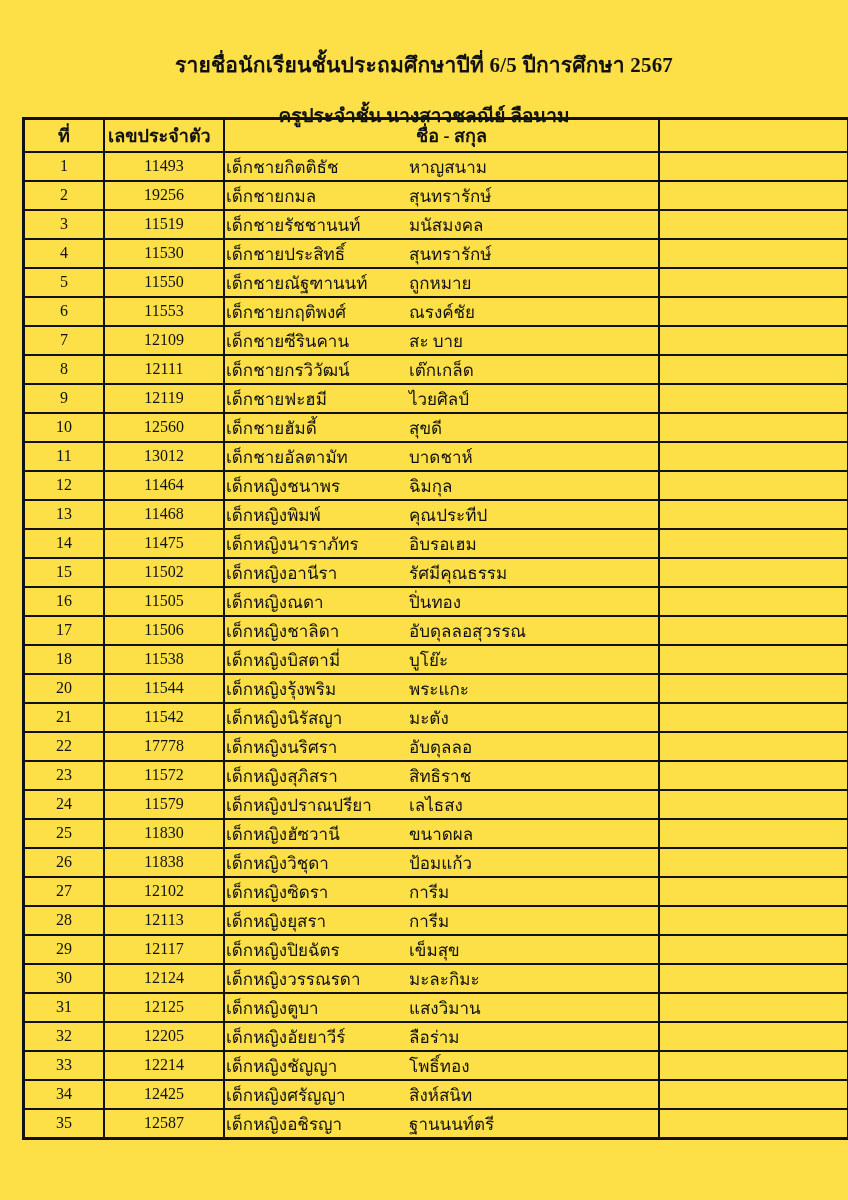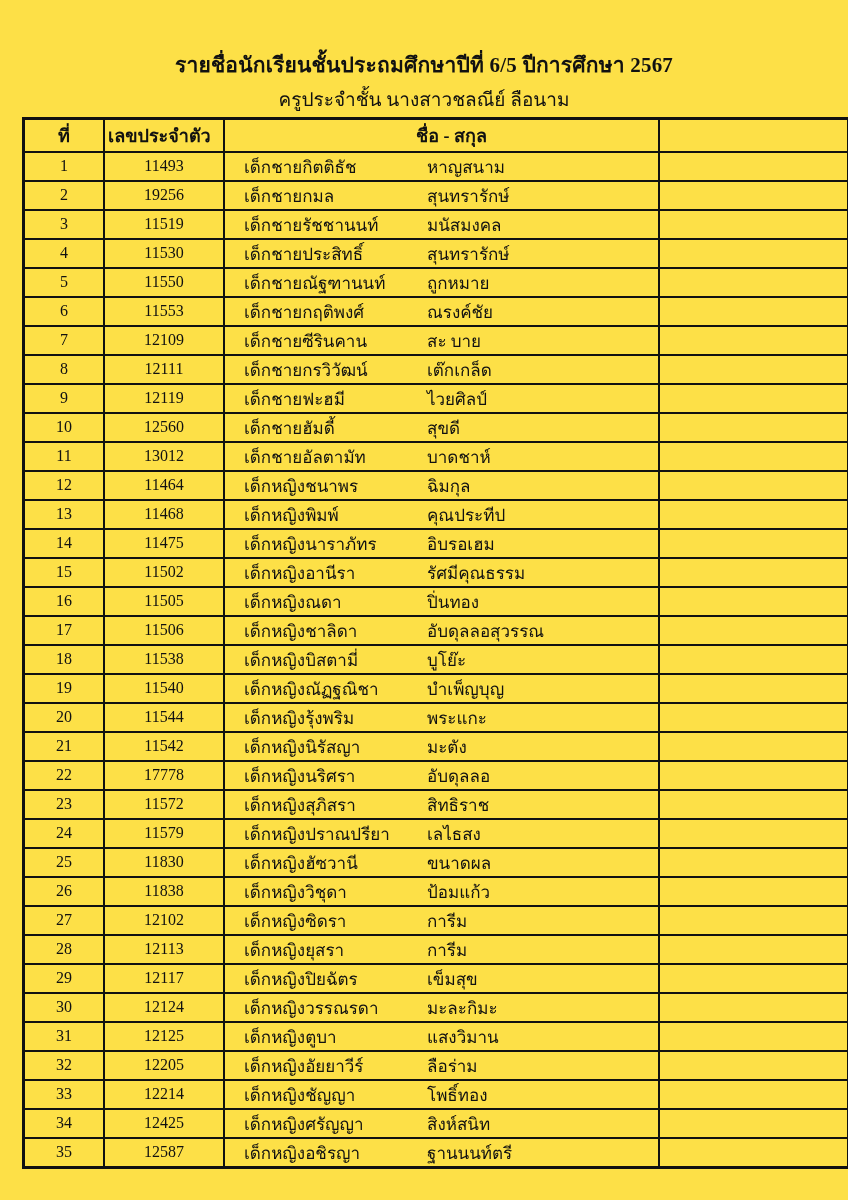--- a/index.html
+++ b/index.html
@@ -21,26 +21,26 @@
     top: 48px;
     left: 0;
     width: 100%;
     text-align: center;
     font-size: 21px;
     font-weight: bold;
     letter-spacing: 0.2px;
   }
   .subtitle {
     position: absolute;
-    top: 84px;
+    top: 100px;
     left: 0;
     width: 100%;
     text-align: center;
     font-size: 19px;
-    font-weight: normal;
+    font-weight: bold;
   }
   table.roster {
     position: absolute;
     top: 117px;
     left: 22px;
     width: 793px;
     border-collapse: collapse;
     table-layout: fixed;
   }
   table.roster, table.roster th, table.roster td {
@@ -76,21 +76,21 @@
     font-size: 17px;
     padding: 0;
     vertical-align: middle;
   }
   td.c-no, td.c-id {
     font-family: "Liberation Serif", "DejaVu Serif", serif;
     font-size: 16px;
   }
   td.c-name {
     position: relative;
-    padding-left: 19px;
+    padding-left: 1px;
     white-space: nowrap;
     overflow: hidden;
     font-family: Liberation Serif, serif;
   }
   td.c-name .first {
     display: inline-block;
     width: 183px;
     white-space: nowrap;
     overflow: visible;
   }
@@ -218,26 +218,20 @@
           <td class="c-name"><span class="first">เด็กหญิงชาลิดา</span><span class="last">อับดุลลอสุวรรณ</span></td>
           <td class="c-blank"></td>
         </tr>
         <tr>
           <td class="c-no">18</td>
           <td class="c-id">11538</td>
           <td class="c-name"><span class="first">เด็กหญิงบิสตามี่</span><span class="last">บูโย๊ะ</span></td>
           <td class="c-blank"></td>
         </tr>
         <tr>
-          <td class="c-no">19</td>
-          <td class="c-id">11540</td>
-          <td class="c-name"><span class="first">เด็กหญิงณัฏฐณิชา</span><span class="last">บำเพ็ญบุญ</span></td>
-          <td class="c-blank"></td>
-        </tr>
-        <tr>
           <td class="c-no">20</td>
           <td class="c-id">11544</td>
           <td class="c-name"><span class="first">เด็กหญิงรุ้งพริม</span><span class="last">พระแกะ</span></td>
           <td class="c-blank"></td>
         </tr>
         <tr>
           <td class="c-no">21</td>
           <td class="c-id">11542</td>
           <td class="c-name"><span class="first">เด็กหญิงนิรัสญา</span><span class="last">มะตัง</span></td>
           <td class="c-blank"></td>

